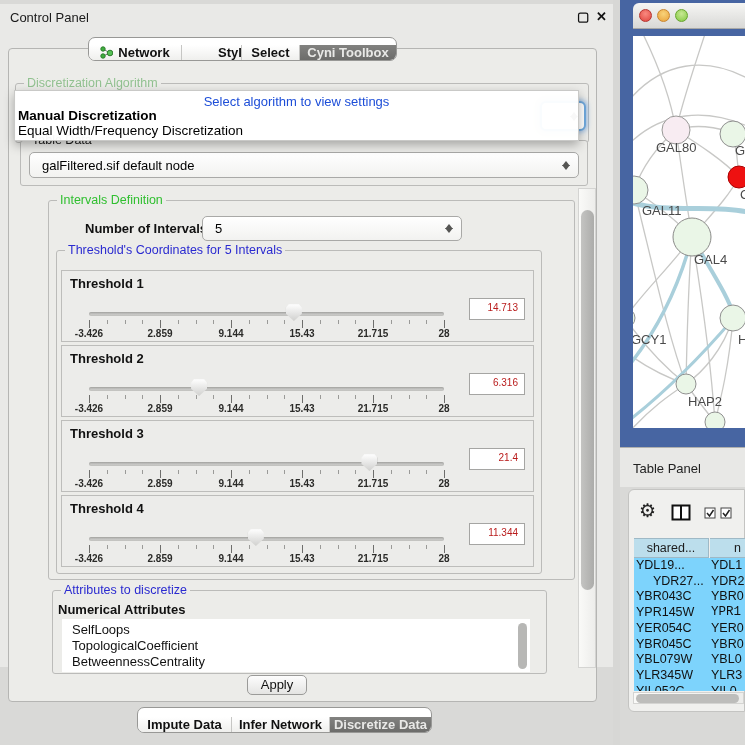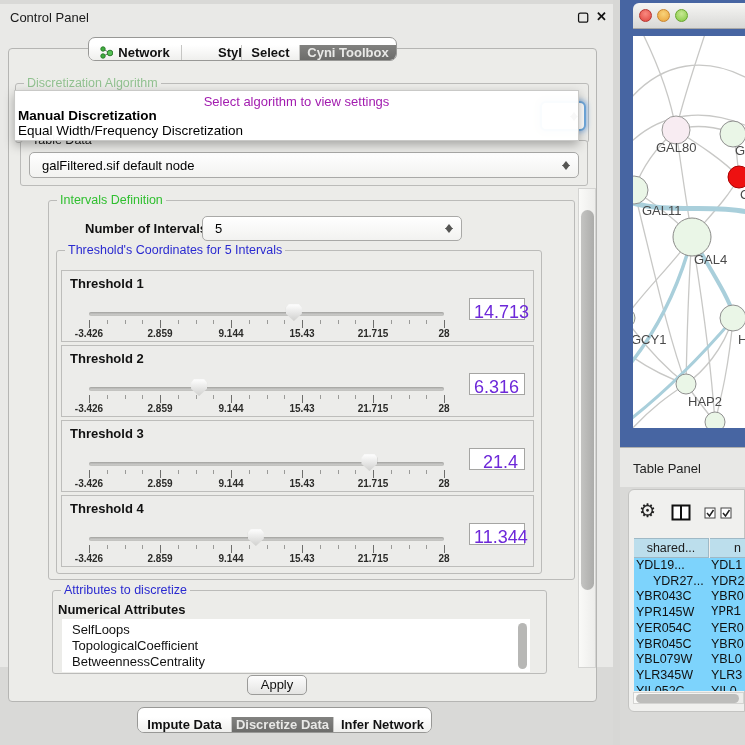--- a/index.html
+++ b/index.html
@@ -26,41 +26,41 @@
   
   .combo{position:absolute;display:flex;align-items:center;background:linear-gradient(#ffffff,#f2f2f0);
          border:1px solid #a9a9a7;border-radius:5px;font-size:13px;color:#000;box-sizing:border-box;padding:0 6px 0 12px;}
   .combo .cspace{flex:1;}
   .stepper{width:11px;height:17px;position:relative;flex:0 0 11px;}
   .stepper::before{content:"";position:absolute;top:0;left:1px;border:4px solid transparent;border-bottom:5px solid #555553;}
   .stepper::after{content:"";position:absolute;bottom:0;left:1px;border:4px solid transparent;border-top:5px solid #555553;}
   
   #algo-popup{left:14px;top:86px;width:563px;height:49px;background:rgba(255,255,255,.96);
               border:1px solid #c9c9c7;box-shadow:0 4px 10px rgba(0,0,0,.3);z-index:20;}
-  #algo-placeholder{position:absolute;left:0;top:3px;width:100%;text-align:center;font-size:13px;color:#a21caf;}
+  #algo-placeholder{position:absolute;left:0;top:3px;width:100%;text-align:center;font-size:13px;color:#1d4ed8;}
   .popup-item{position:absolute;left:3px;font-size:13.5px;color:#000;white-space:nowrap;}
   
   #algo-combo-frag{left:540px;top:97px;width:46px;height:30px;background:#fff;border:2px solid #6fa8dc;border-radius:6px;
                    box-shadow:0 0 4px 2px rgba(110,160,220,.55);z-index:5;display:flex;align-items:center;justify-content:flex-end;padding-right:4px;box-sizing:border-box;}
   
   .sb-track{position:absolute;background:linear-gradient(90deg,#fafaf8,#ededeb);border:1px solid #d4d4d2;box-sizing:border-box;}
   .sb-thumb{position:absolute;background:linear-gradient(90deg,#c4c4c2,#acacaa);border-radius:7px;}
   
   .thr-row{position:absolute;left:61px;width:473px;height:72px;background:#ececea;border:1px solid #bdbdbb;box-sizing:border-box;}
   .thr-label{position:absolute;left:8px;top:5px;font-size:13px;font-weight:bold;color:#111;}
   .thr-track{position:absolute;left:27px;top:41px;width:355px;height:4px;border-radius:2px;
              background:linear-gradient(#aaaaa8,#d8d8d6);box-shadow:inset 0 0 0 1px #98989644;}
   .thr-handle{position:absolute;top:33px;width:16px;height:17px;background:linear-gradient(#ffffff,#d0d0ce);
               clip-path:polygon(0% 22%,18% 2%,82% 2%,100% 22%,100% 58%,50% 100%,0% 58%);
               filter:drop-shadow(0 0 1px #777775);}
   .tick{position:absolute;width:1px;background:#9a9a98;}
   .tick.major{background:#6e6e6c;}
   .tick-lab{position:absolute;top:57px;width:44px;text-align:center;font-size:10px;font-weight:bold;color:#2b2b29;}
   .thr-val{position:absolute;left:407px;top:27px;width:56px;height:22px;background:#fff;border:1px solid #a5a5a3;
-           font-size:18px;color:#6d28d9;text-align:right;padding:3px 6px 0 4px;box-sizing:border-box;}
+           font-size:10px;color:#b91c1c;text-align:right;padding:3px 6px 0 4px;box-sizing:border-box;}
   
   #attr-list{left:62px;top:615px;width:468px;height:53px;background:#fff;overflow:hidden;}
   .attr-item{position:absolute;left:10px;font-size:13px;color:#111;white-space:nowrap;}
   
   #apply-btn{left:247px;top:671px;width:60px;height:20px;border:1px solid #9b9b99;border-radius:5px;
              background:linear-gradient(#fdfdfd,#e4e4e2);font-size:13px;color:#111;text-align:center;line-height:18px;box-sizing:border-box;}
   
   #divider{left:613px;top:0;width:7px;height:745px;background:#d7d7d5;}
   #net-window{left:620px;top:0;width:125px;height:447px;background:#4765a2;}
   #net-titlebar{left:13px;top:3px;width:112px;height:26px;background:linear-gradient(#f6f6f4,#d8d8d6);
@@ -293,25 +293,25 @@
       <div class="attr-item" style="top: 19px;">TopologicalCoefficient</div>
       <div class="attr-item" style="top: 35px;">BetweennessCentrality</div>
     </div>
 
   <div id="apply-btn" class="abs">Apply</div>
 
   <div class="abs seg-bar" style="left:137px;top:703px;height:26px;">
       <div class="seg-tab" style="width: 93px;">
         <span>Impute Data</span>
       </div>
+      <div class="seg-tab" style="width: 98px;">
+        <span>Infer Network</span>
+      </div>
       <div class="seg-tab active" style="width: 102px;">
         <span>Discretize Data</span>
-      </div>
-      <div class="seg-tab" style="width: 98px;">
-        <span>Infer Network</span>
       </div>
     </div>
 </div>
 
 <div id="divider" class="abs"></div>
 
 <div id="net-window" class="abs">
   <div id="net-titlebar" class="abs">
     <span class="light" style="left:6px;background:radial-gradient(circle at 50% 35%,#f98a80,#e0443e);border:1px solid #b5342f;"></span>
     <span class="light" style="left:24px;background:radial-gradient(circle at 50% 35%,#f8d37a,#e9a23b);border:1px solid #c9862f;"></span>

